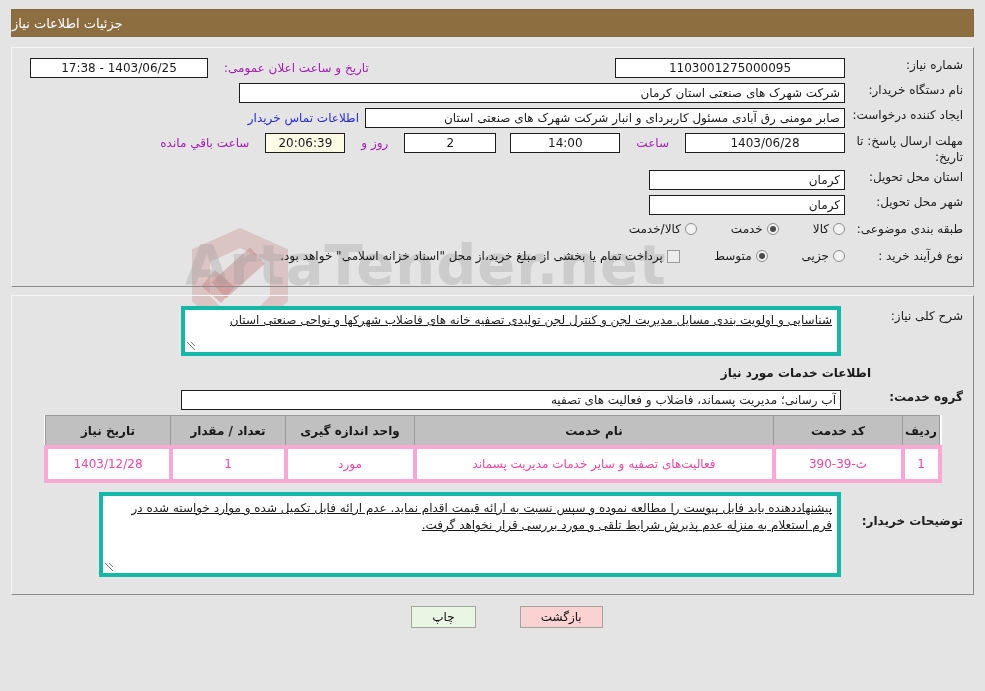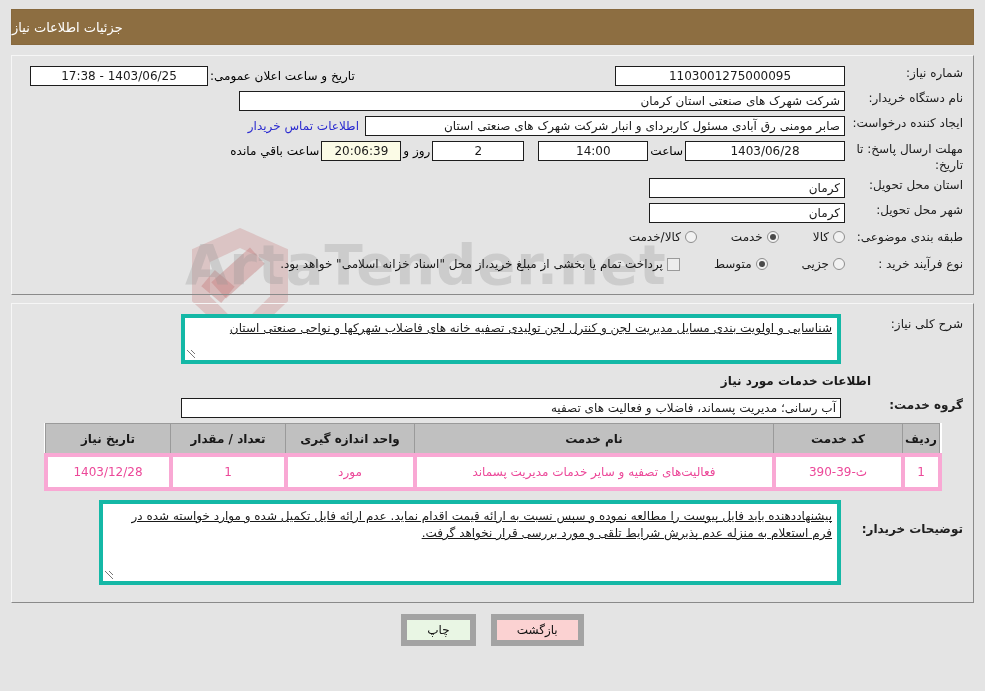--- a/index.html
+++ b/index.html
@@ -72,21 +72,21 @@
     height: 21px;
     background: rgba(198,124,124,0.42);
     transform: rotate(40deg);
   }
 
   .page { position: relative; z-index: 2; }
 
   
   .titlebar {
     margin: 9px 11px 0 11px;
-    height: 36px;
+    height: 28px;
     background: #8d6e41;
     border: 1px solid #4a392014;
     box-sizing: border-box;
     display: flex;
     align-items: center;
     justify-content: flex-start;
     padding-left: 0;
     padding-right: 0;
   }
   .titlebar-text {
@@ -137,23 +137,23 @@
     overflow: hidden;
     white-space: nowrap;
     flex: 0 0 auto;
   }
   .fld.cream { background: #fbfbe6; }
   .fld.num { text-align: center; direction: ltr; }
 
   .spacer { flex: 1 1 auto; }
   .inline-lbl {
     font-size: 12px;
-    padding: 0 2px;
+    padding: 0 16px;
     line-height: 20px;
-    color: #000000;
+    color: #a21caf;
     white-space: nowrap;
     flex: 0 0 auto;
   }
   .blue-link {
     color: #2a2ad0;
     font-size: 12px;
     line-height: 20px;
     padding: 0 6px;
     white-space: nowrap;
     flex: 0 0 auto;
@@ -259,26 +259,27 @@
   td.ltr { direction: ltr; }
 
   
   .btnbar {
     display: flex;
     justify-content: center;
     gap: 15px;
     margin-top: 11px;
   }
   .btn {
-    border: 6px solid #a3a3a3;
+    border: 1px solid #a3a3a3;
     font-size: 12px;
     padding: 3px 20px;
     cursor: pointer;
     color: #111;
     font-family: "DejaVu Sans", "Liberation Sans", sans-serif;
+    margin-left: 29px;
   }
   .btn.back  { background: #fbd2d2; }
   .btn.print { background: #e9f6e4; }
 </style>
 </head>
 <body>
 
 <div class="watermark">
   <div class="wm-shield"></div>
   <div class="wm-shield-in"></div>

